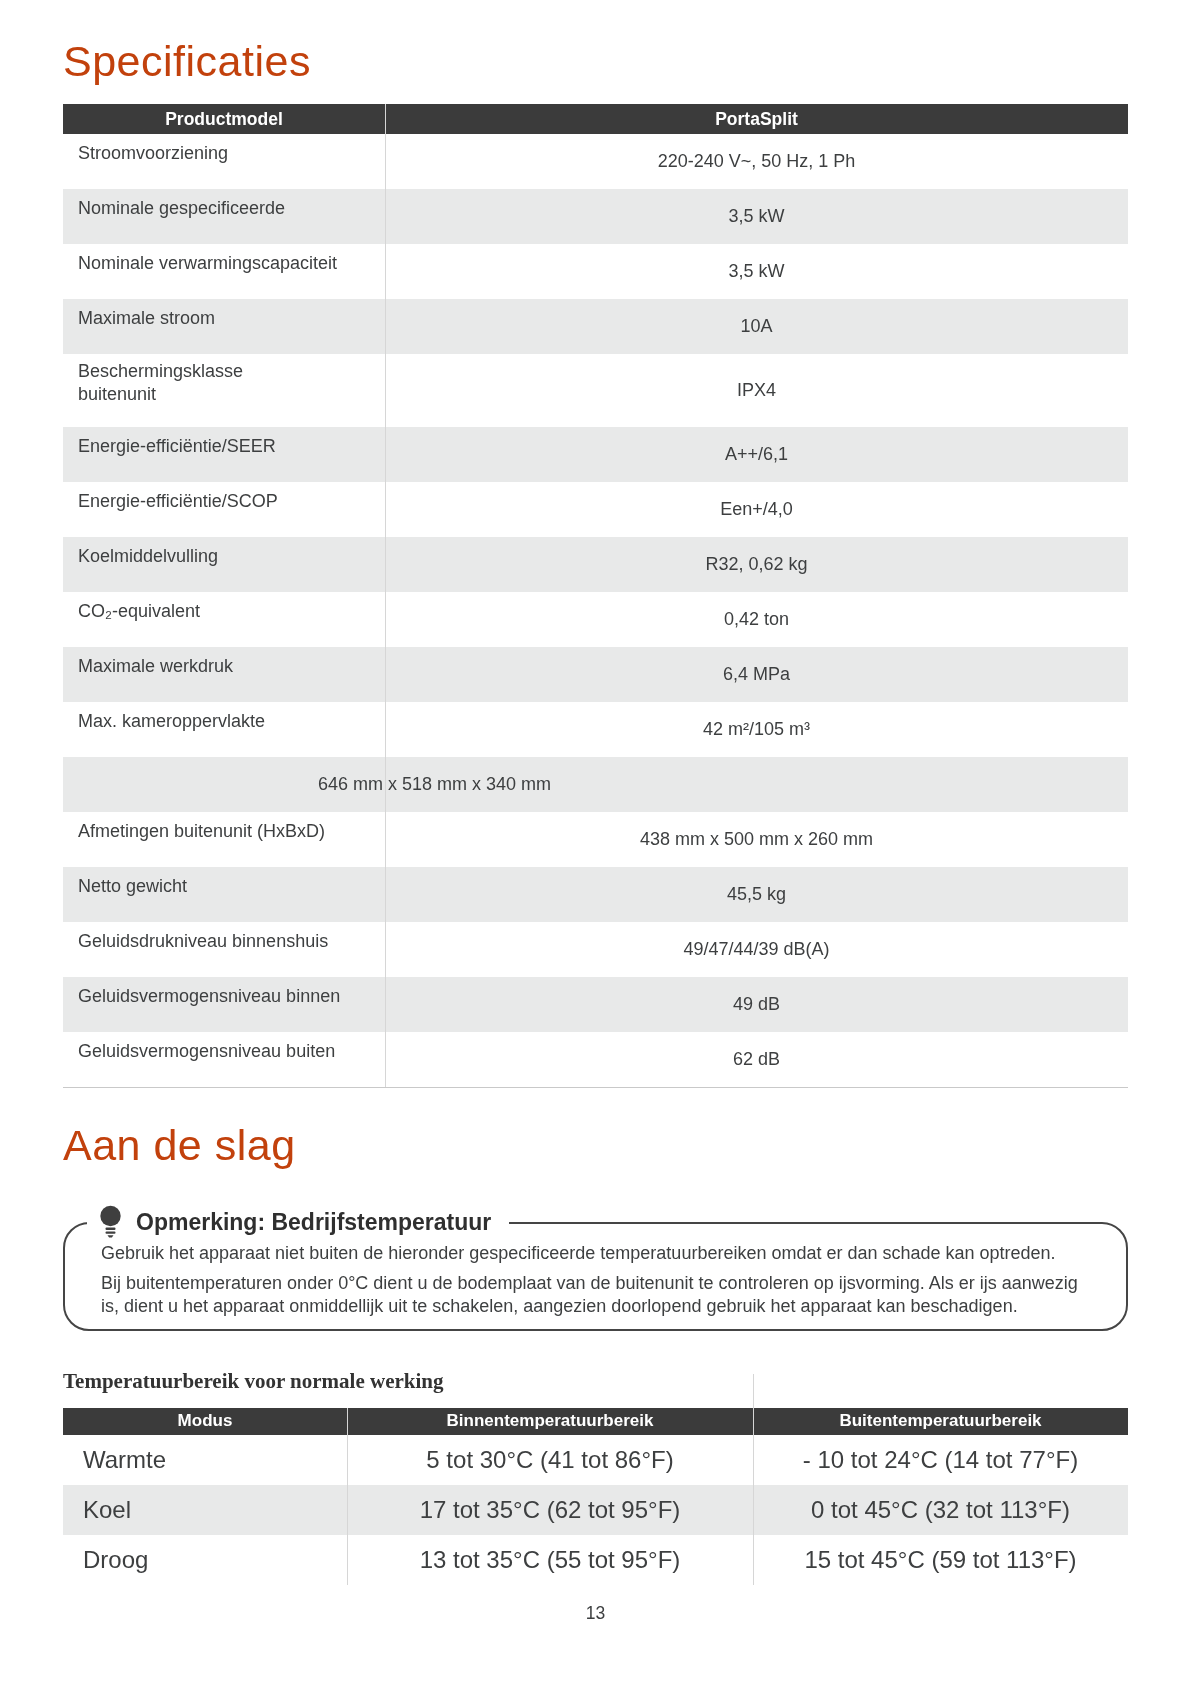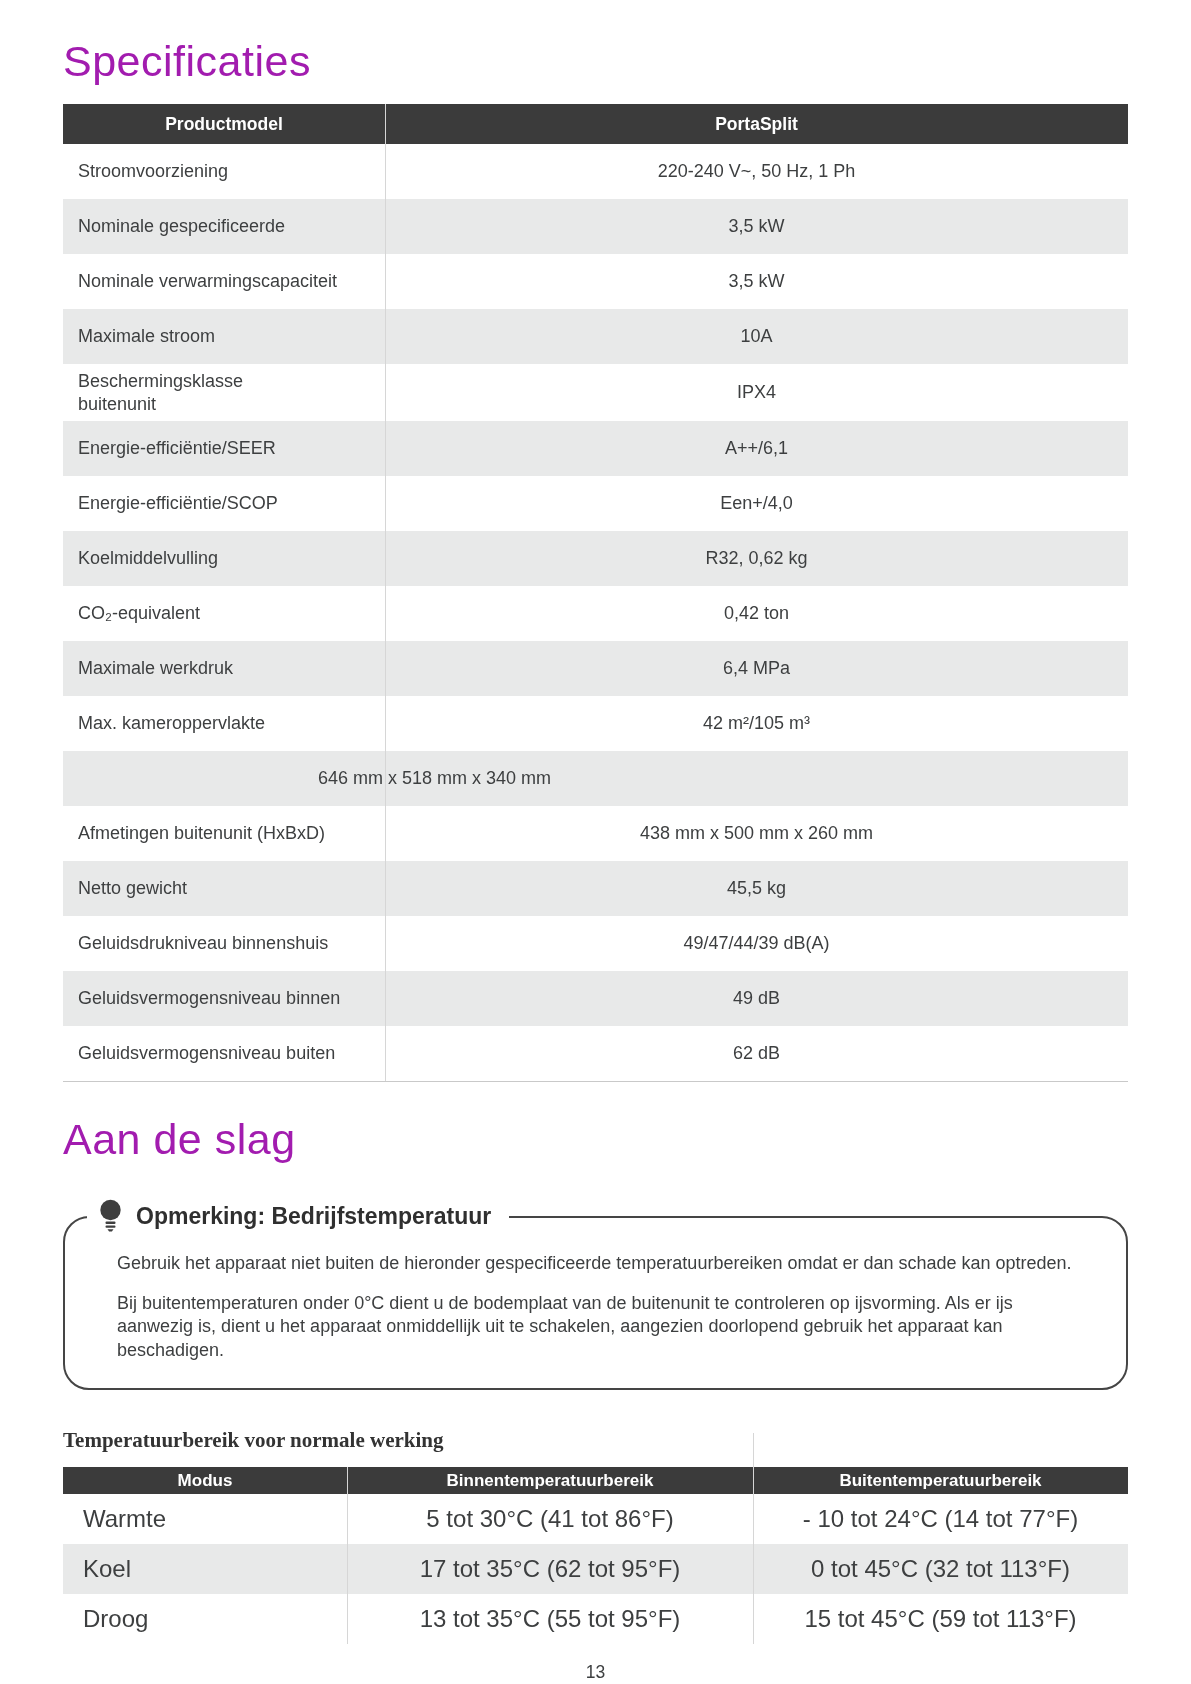--- a/index.html
+++ b/index.html
@@ -2,40 +2,40 @@
 <html><head>
 <meta charset="utf-8">
 <style>
   html,body{margin:0;padding:0;}
   body{
     width:1191px;height:1684px;background:#ffffff;
     font-family:"Liberation Sans","DejaVu Sans",sans-serif;
     color:#3d3f40;-webkit-font-smoothing:antialiased;
   }
   .content{margin-left:63px;width:1065px;padding-top:40px;position:relative;}
-  .h1{font-size:43px;line-height:1;color:#a21caf;font-weight:400;margin:0 0 21px 0;letter-spacing:0.5px;}
+  .h1{font-size:43px;line-height:1;color:#c2410c;font-weight:400;margin:0 0 21px 0;letter-spacing:0.5px;}
   .h1.second{margin-top:36px;margin-bottom:7px;}
 
   
   .spec-table{position:relative;border-bottom:1px solid #c9c9c9;}
-  .spec-thead{display:flex;background:#3b3b3b;color:#fff;font-weight:bold;height:40px;align-items:center;font-size:17.5px;}
+  .spec-thead{display:flex;background:#3b3b3b;color:#fff;font-weight:bold;height:30px;align-items:center;font-size:17.5px;}
   .spec-thead .hc1{width:322px;text-align:center;}
   .spec-thead .hc2{width:743px;text-align:center;}
   .srow{display:flex;min-height:55px;font-size:18px;}
   .srow.alt{background:#e8e9e9;}
-  .cell-label{width:322px;box-sizing:border-box;padding:6px 10px 6px 15px;display:flex;align-items:center;white-space:pre-line;line-height:1.25;}
+  .cell-label{width:322px;box-sizing:border-box;padding:6px 10px 22px 15px;display:flex;align-items:center;white-space:pre-line;line-height:1.25;}
   .cell-value{width:743px;display:flex;align-items:center;justify-content:center;text-align:center;}
   .vline1{position:absolute;left:322px;top:0;bottom:0;width:1px;background:#d6d6d6;}
 
   
   .note-wrap{position:relative;margin-top:55px;}
   .note-box{border:2.5px solid #454545;border-radius:26px;padding:18px 30px 10px 36px;box-sizing:border-box;}
   .note-title-row{position:absolute;top:-19px;left:24px;background:#ffffff;display:flex;align-items:center;gap:12px;padding:0 18px 0 10px;height:38px;}
   .note-title{font-size:23px;font-weight:bold;color:#2f2f2f;white-space:nowrap;}
-  .note-box p{margin:16px;font-size:18px;line-height:23.5px;color:#3d3f40;}
+  .note-box p{margin:0;font-size:18px;line-height:23.5px;color:#3d3f40;}
   .note-box p.first{margin-bottom:6px;}
   .bulb{display:block;}
 
   
   .subtitle{font-size:21px;font-weight:bold;color:#333;margin:38px 0 14px 0;font-family:Liberation Serif, serif;}
   .temp-table{position:relative;}
   .temp-thead{display:flex;background:#3b3b3b;color:#fff;font-weight:bold;height:27px;align-items:center;font-size:17px;}
   .temp-thead .tc1{width:284px;text-align:center;}
   .temp-thead .tc2{width:406px;text-align:center;}
   .temp-thead .tc3{width:375px;text-align:center;}

